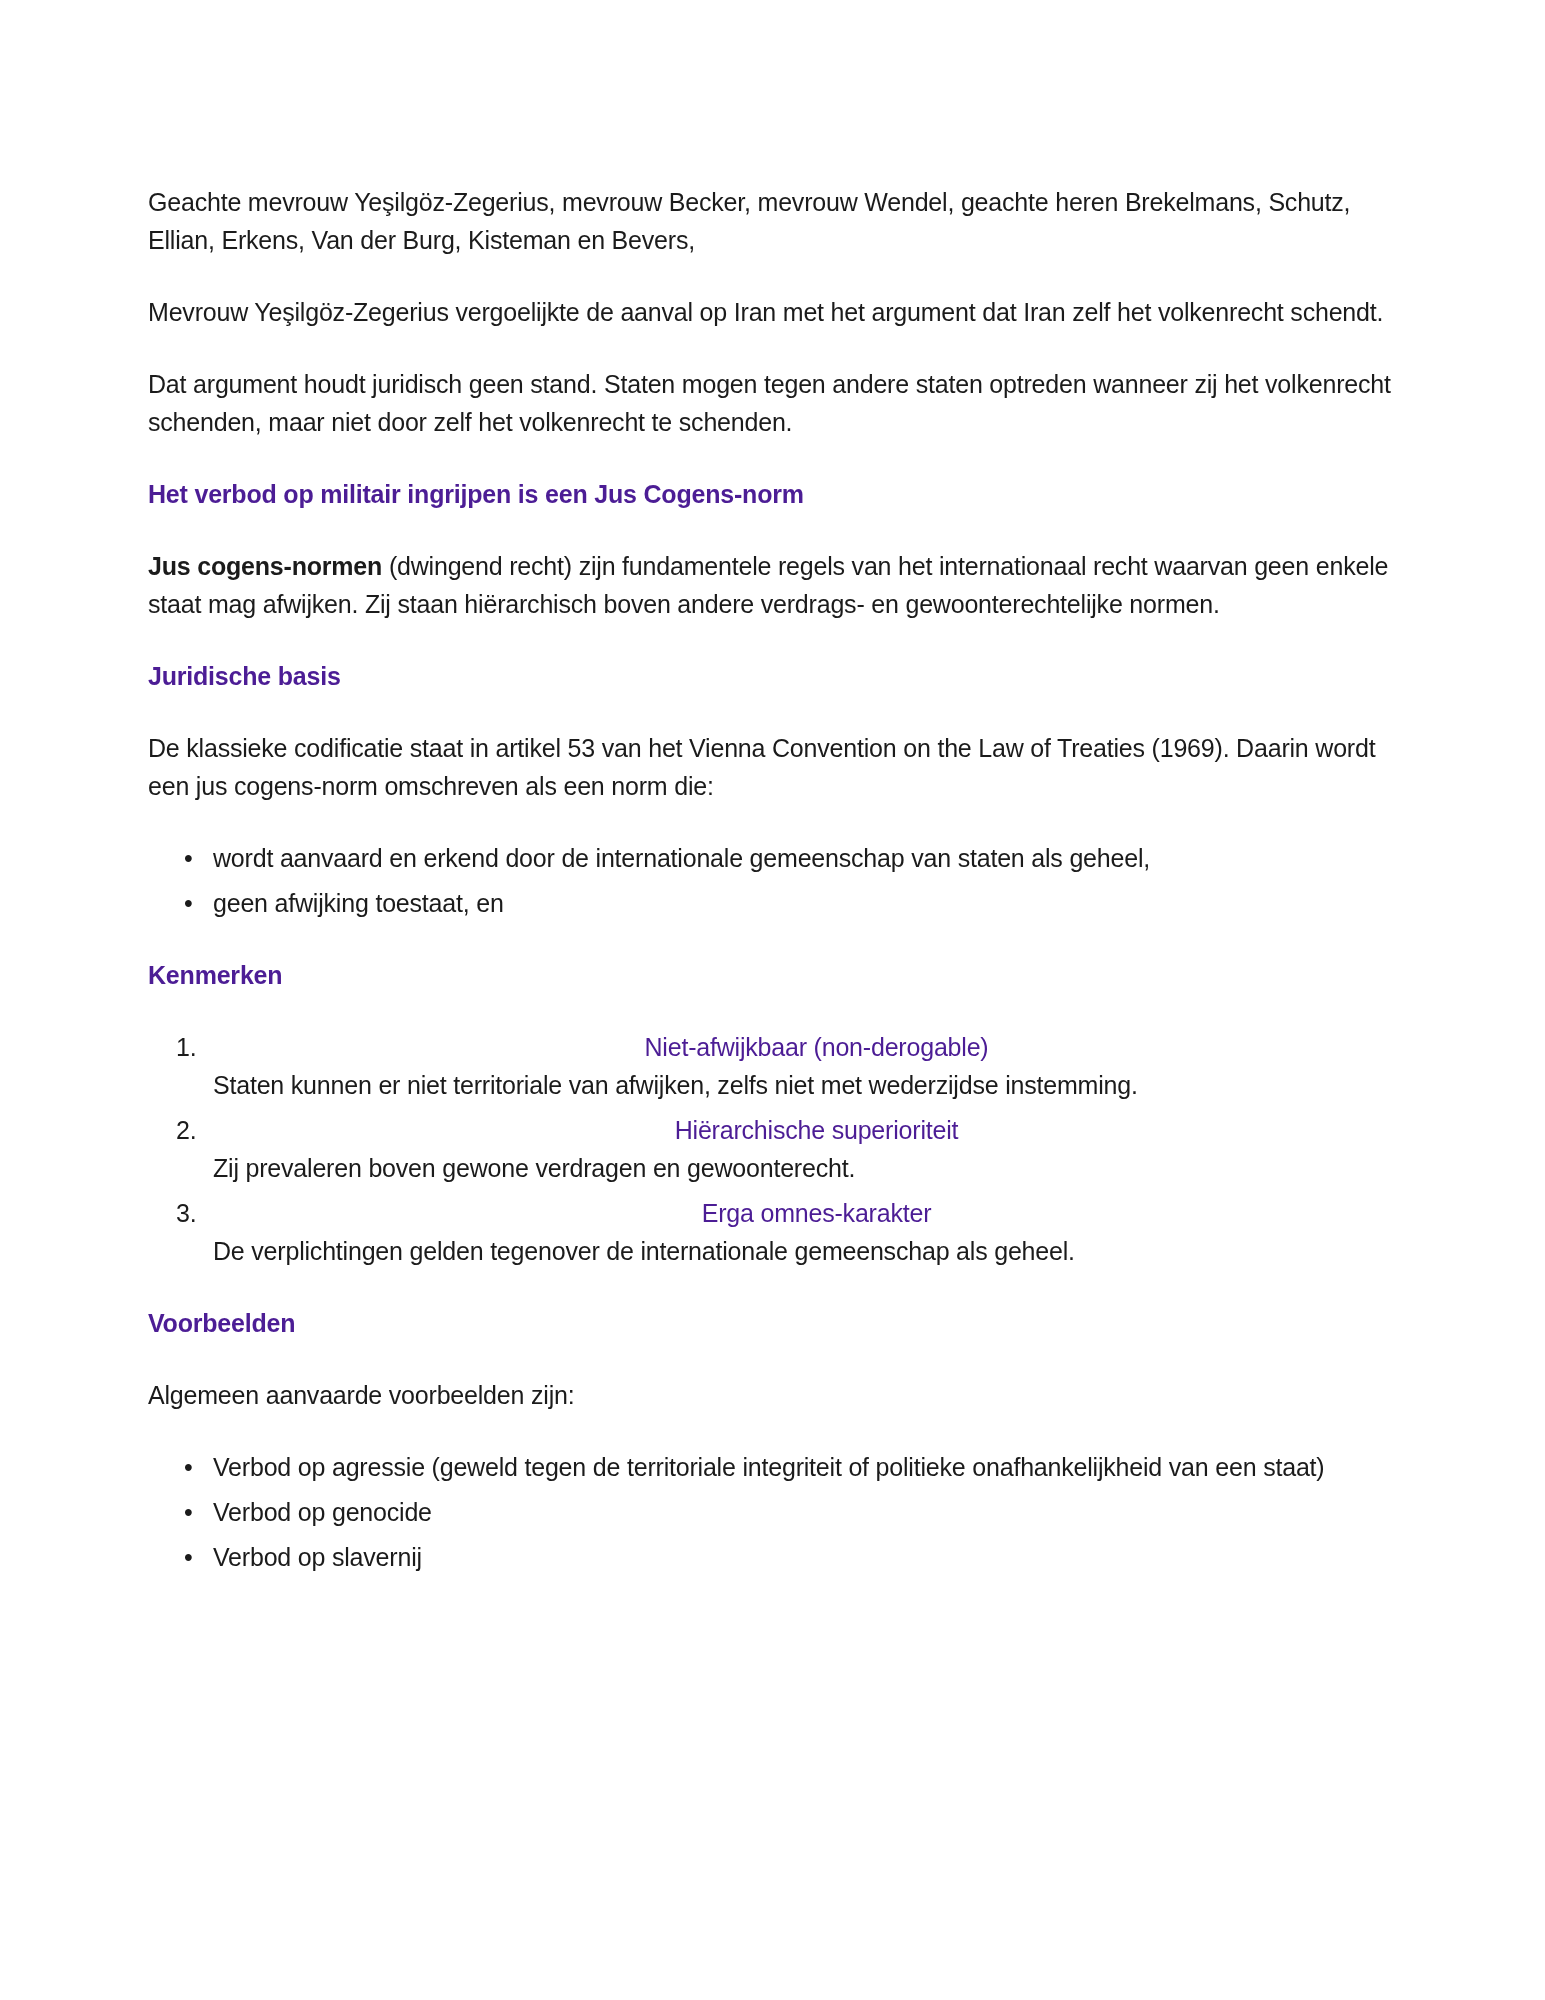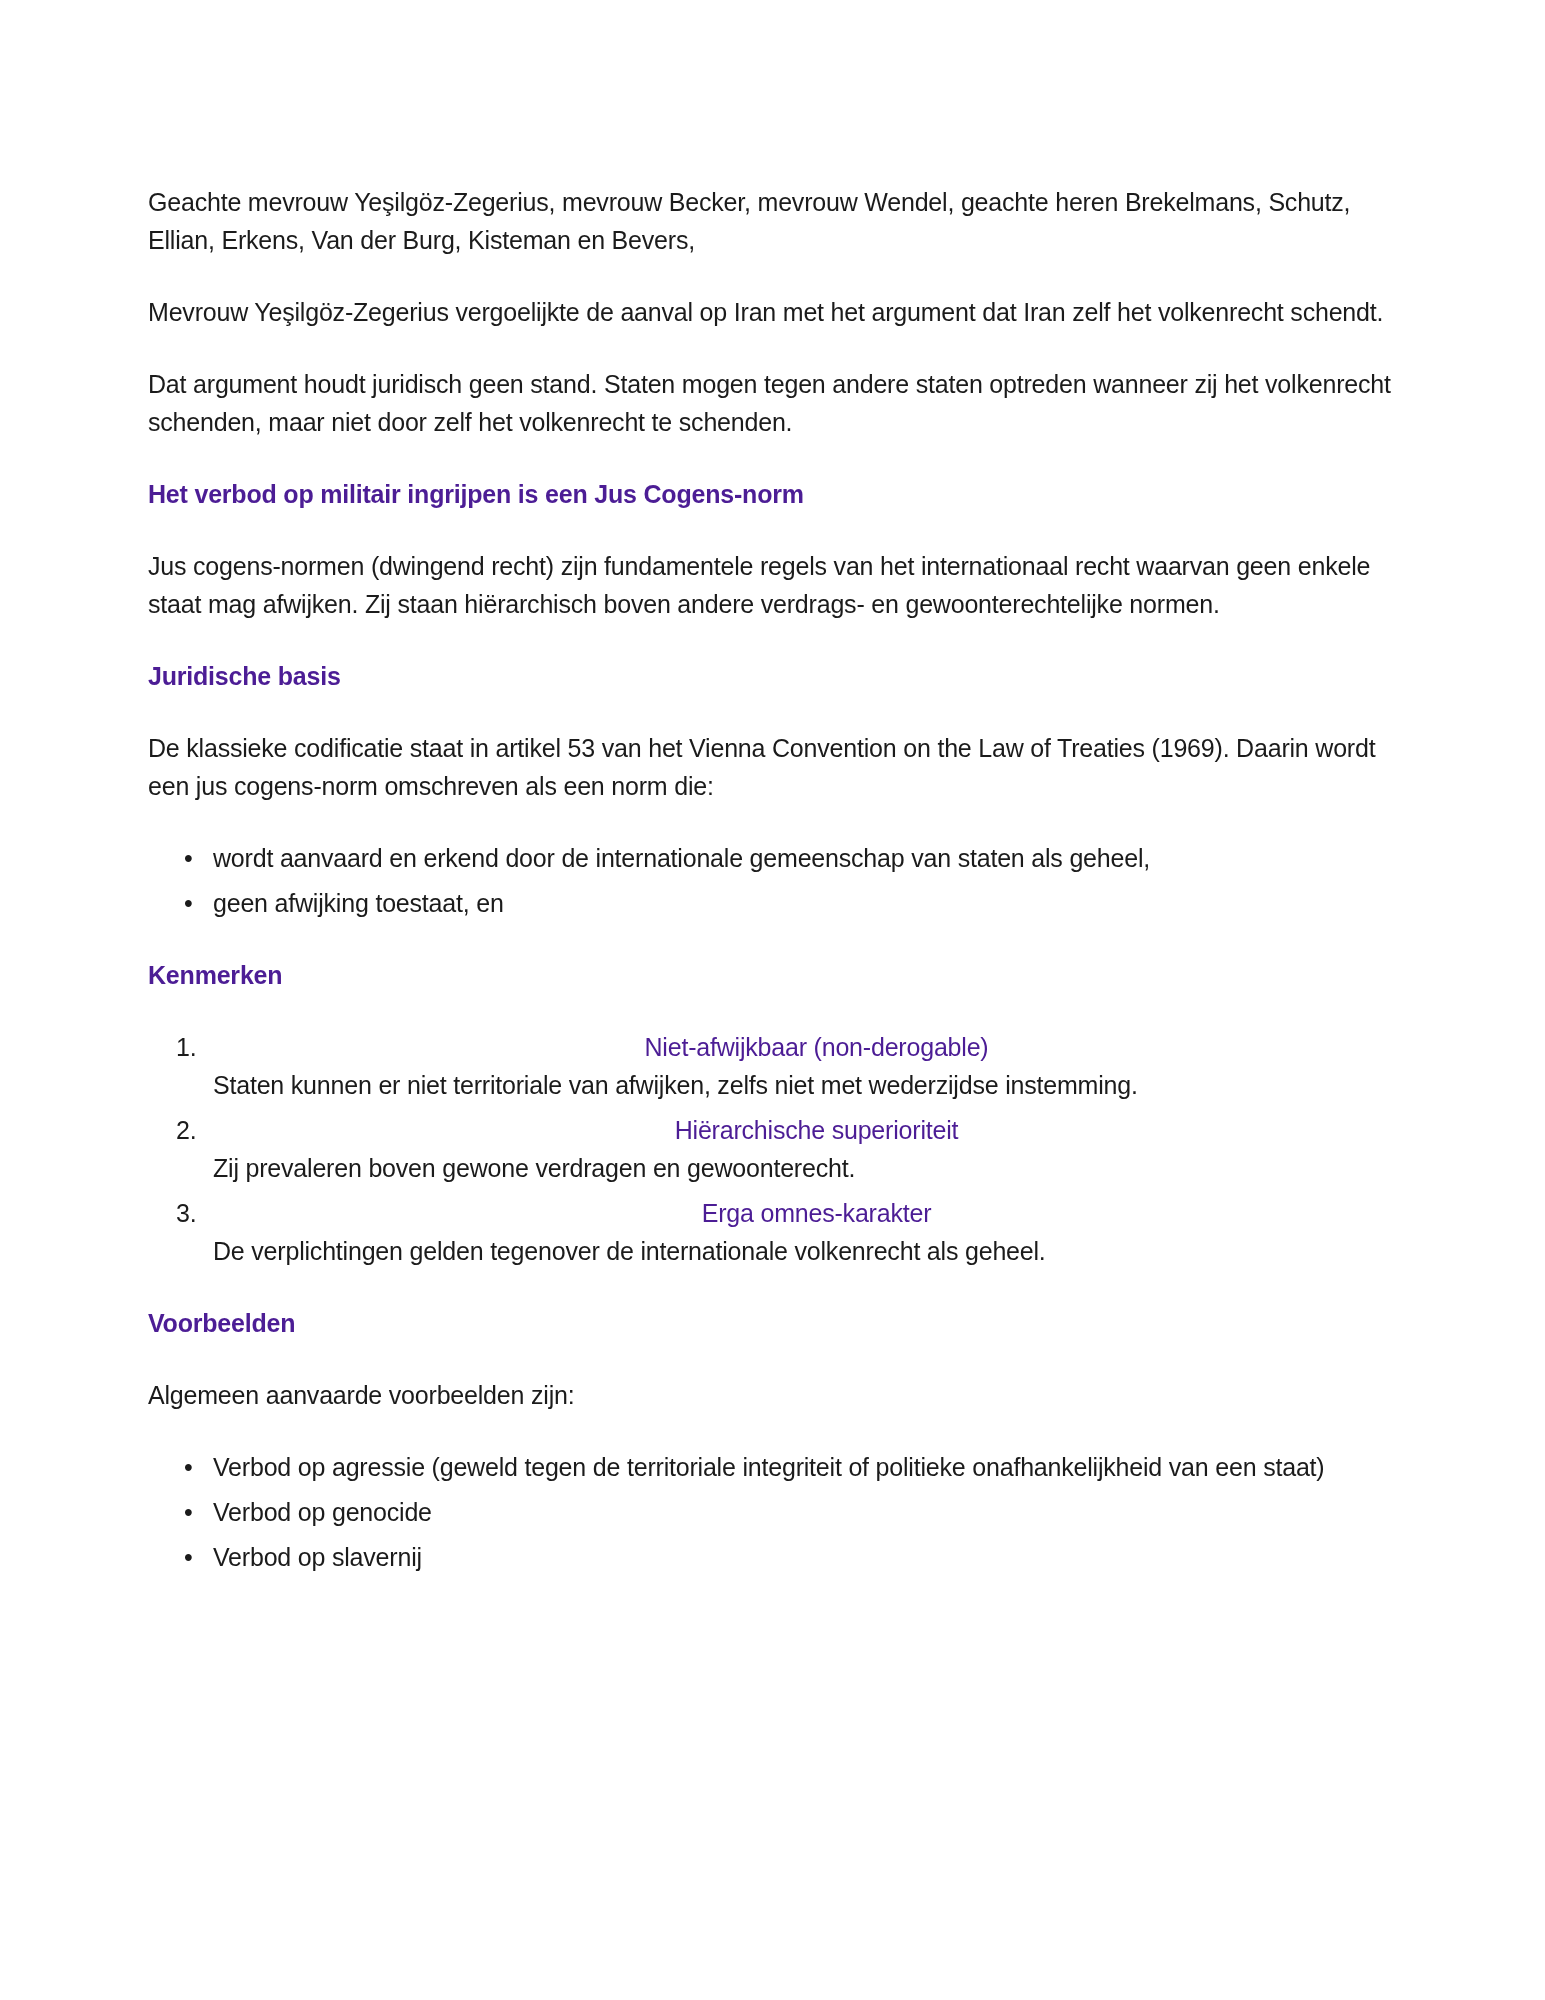--- a/index.html
+++ b/index.html
@@ -32,21 +32,21 @@
     margin: 0 0 34px 0;
   }
   .doc h2 {
     font-size: 25px;
     line-height: 38px;
     font-weight: 700;
     margin: 0 0 34px 0;
     color: #4c1d95;
   }
   .bold-lead {
-    font-weight: 400;
+    font-weight: 700;
   }
   ul.bullets, ol.numbered {
     list-style: none;
     margin: 0 0 34px 0;
     padding: 0;
   }
   ul.bullets li {
     position: relative;
     padding-left: 65px;
     margin-bottom: 7px;
@@ -113,21 +113,21 @@
         <div class="li-description">Staten kunnen er niet territoriale van afwijken, zelfs niet met wederzijdse instemming.</div>
       </li>
       <li>
         <span class="li-number">2.</span>
         <div class="li-title">Hiërarchische superioriteit</div>
         <div class="li-description">Zij prevaleren boven gewone verdragen en gewoonterecht.</div>
       </li>
       <li>
         <span class="li-number">3.</span>
         <div class="li-title">Erga omnes-karakter</div>
-        <div class="li-description">De verplichtingen gelden tegenover de internationale volkenrecht als geheel.</div>
+        <div class="li-description">De verplichtingen gelden tegenover de internationale gemeenschap als geheel.</div>
       </li>
     </ol>
 
     <h2>Voorbeelden</h2>
 
     <p>Algemeen aanvaarde voorbeelden zijn:</p>
 
     <ul class="bullets">
       <li>Verbod op agressie (geweld tegen de territoriale integriteit of politieke onafhankelijkheid van een staat)</li>
       <li>Verbod op genocide</li>

